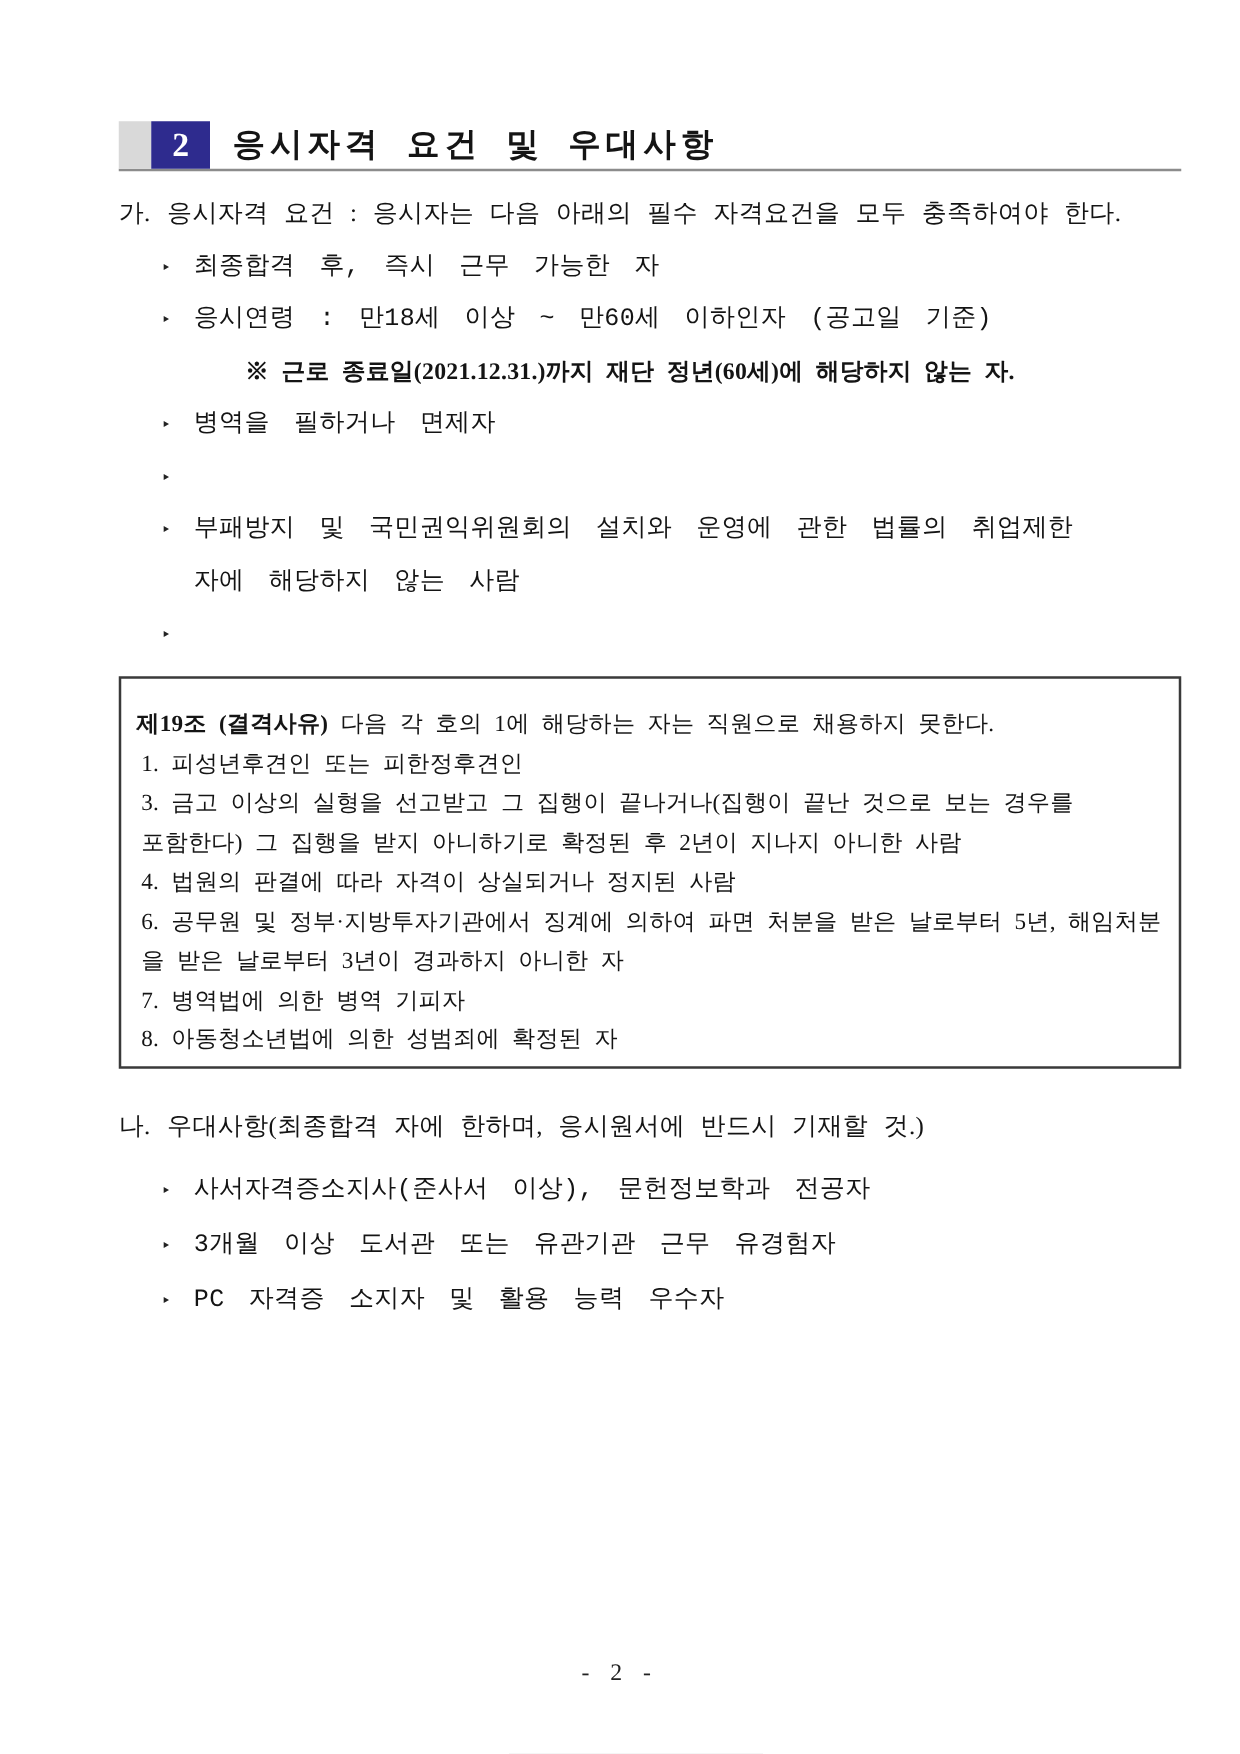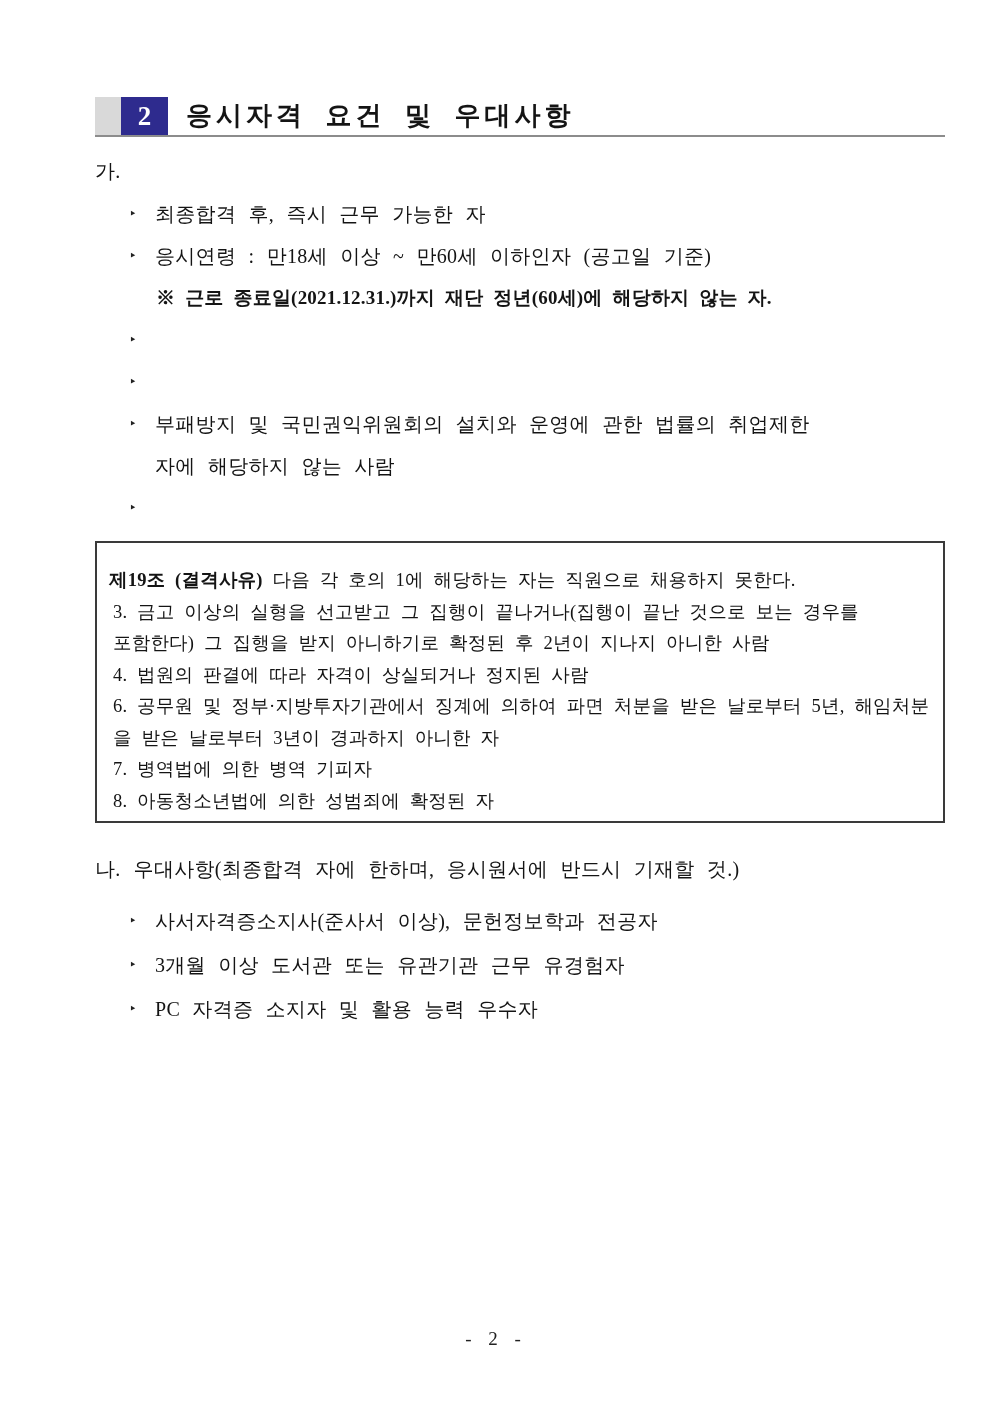--- a/index.html
+++ b/index.html
@@ -42,24 +42,24 @@
   .bullet {
     display:flex; font-size:20px; line-height:42px;
     word-spacing:7px; letter-spacing:0.3px;
   }
   .blist-b { margin-top:8px; }
   .blist-b .bullet { line-height:44px; }
   .tri {
     flex:none; width:26px; margin-left:34px; font-size:13px;
     color:#222; text-align:left;
   }
-  .btext { white-space:pre-wrap; }
+  .btext { white-space:pre-wrap;font-family:Liberation Mono, monospace; }
 
   .age-note {
-    margin-left:61px; font-size:19px; font-weight:bold;
+    margin-left:101px; font-size:19px; font-weight:bold;
     line-height:42px; word-spacing:5px; letter-spacing:0.2px;
   }
 
   
   .article-box {
     margin-top:12px; border:2px solid #3a3a3a;
     padding:22px 12px 4px 12px;
     font-size:18.5px; line-height:31.5px;
     word-spacing:5px; letter-spacing:0.2px;
   }
@@ -81,50 +81,53 @@
   <div class="content">
 
     <div class="header">
       <div class="accent-bar"></div>
       <div class="num-badge">2</div>
       <div class="header-title">응시자격 요건 및 우대사항</div>
     </div>
 
     <div class="sec-heading sec-a-heading">
       <span class="label">가.</span>
+      <span>응시자격 요건 : 응시자는 다음 아래의 필수 자격요건을 모두 충족하여야 한다.</span>
     </div>
 
     <div class="blist-a">
       <div class="bullet">
         <span class="tri">‣</span>
         <span class="btext">최종합격 후, 즉시 근무 가능한 자</span>
       </div>
       <div class="bullet">
         <span class="tri">‣</span>
         <span class="btext">응시연령 : 만18세 이상 ~ 만60세 이하인자 (공고일 기준)</span>
       </div>
       <div class="age-note">※ 근로 종료일(2021.12.31.)까지 재단 정년(60세)에 해당하지 않는 자.</div>
       <div class="bullet">
         <span class="tri">‣</span>
+        <span class="btext">병역을 필하거나 면제자</span>
       </div>
       <div class="bullet">
         <span class="tri">‣</span>
       </div>
       <div class="bullet">
         <span class="tri">‣</span>
         <span class="btext">부패방지 및 국민권익위원회의 설치와 운영에 관한 법률의 취업제한
 자에 해당하지 않는 사람</span>
       </div>
       <div class="bullet">
         <span class="tri">‣</span>
       </div>
     </div>
 
     <div class="article-box">
       <p><span class="article-title-bold">제19조 (결격사유)</span><span> 다음 각 호의 1에 해당하는 자는 직원으로 채용하지 못한다.</span></p>
+      <p class="article-item">1. 피성년후견인 또는 피한정후견인</p>
       <p class="article-item">3. 금고 이상의 실형을 선고받고 그 집행이 끝나거나(집행이 끝난 것으로 보는 경우를
 포함한다) 그 집행을 받지 아니하기로 확정된 후 2년이 지나지 아니한 사람</p>
       <p class="article-item">4. 법원의 판결에 따라 자격이 상실되거나 정지된 사람</p>
       <p class="article-item">6. 공무원 및 정부·지방투자기관에서 징계에 의하여 파면 처분을 받은 날로부터 5년, 해임처분
 을 받은 날로부터 3년이 경과하지 아니한 자</p>
       <p class="article-item">7. 병역법에 의한 병역 기피자</p>
       <p class="article-item">8. 아동청소년법에 의한 성범죄에 확정된 자</p>
     </div>
 
     <div class="sec-heading sec-b-heading">

